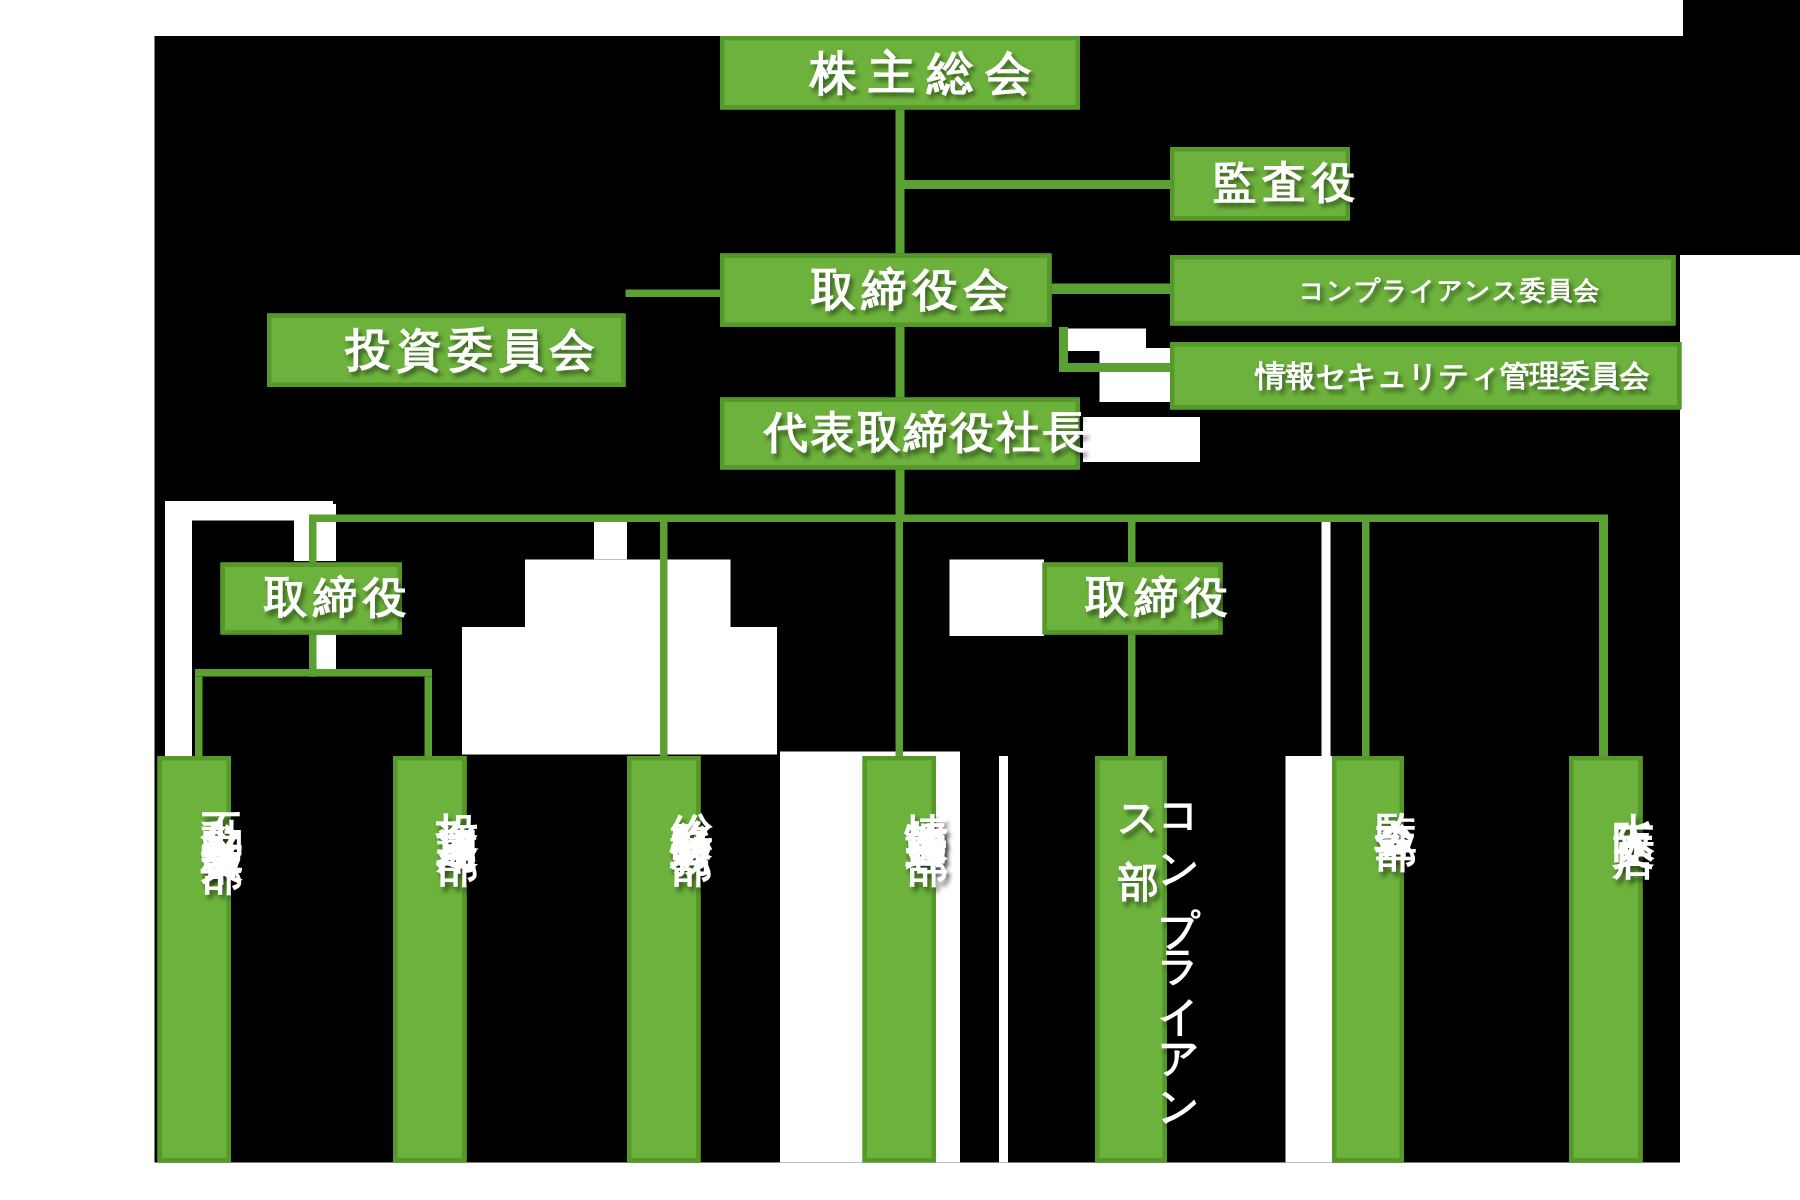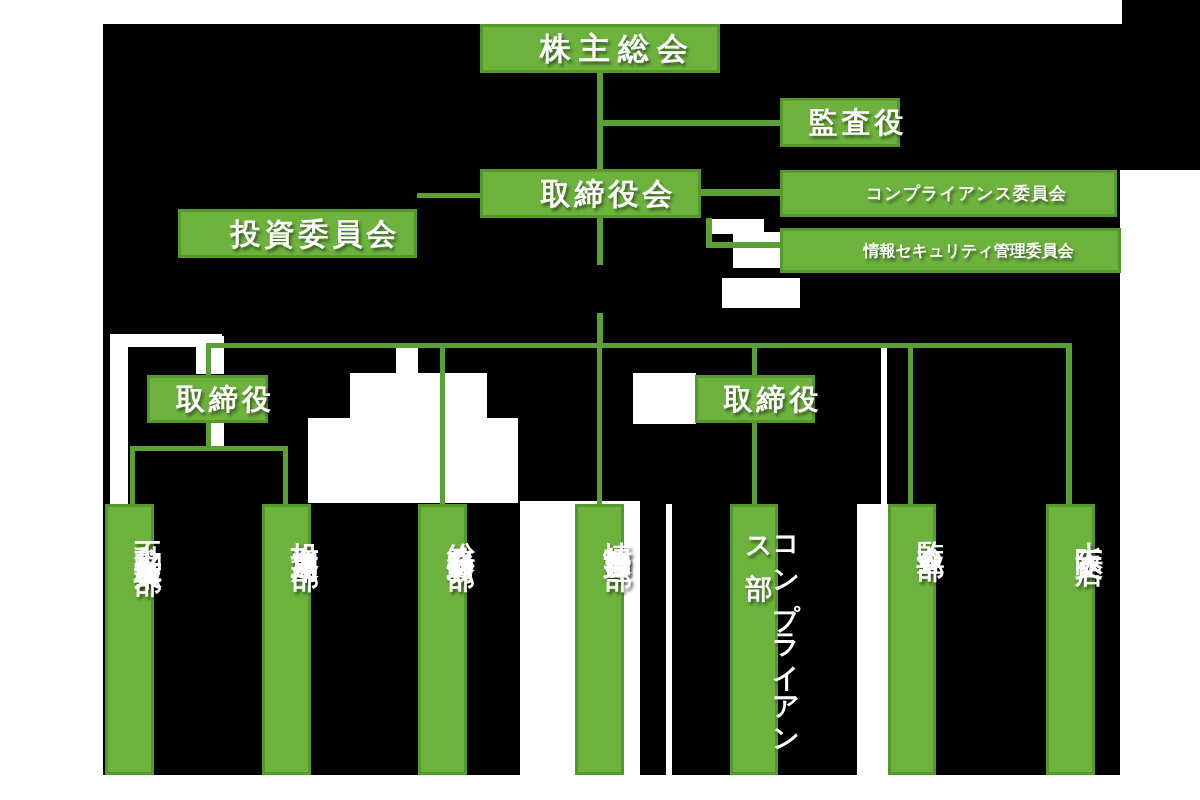--- a/index.html
+++ b/index.html
@@ -82,21 +82,22 @@
     <div class="line" style="left: 597px; top: 348px; width: 5px; height: 156px;"></div>
     <div class="line" style="left: 752px; top: 348px; width: 5px; height: 27px;"></div>
     <div class="line" style="left: 752px; top: 423px; width: 5px; height: 81px;"></div>
     <div class="line" style="left: 908px; top: 348px; width: 5px; height: 156px;"></div>
     <div class="line" style="left: 1066px; top: 348px; width: 6px; height: 156px;"></div>
     <div class="node" style="left: 480px; top: 24px; width: 240px; height: 49px; font-size: 31px; letter-spacing: 8px;">株主総会</div>
     <div class="node" style="left: 780px; top: 98px; width: 120px; height: 49px; font-size: 29px; letter-spacing: 4px;">監査役</div>
     <div class="node" style="left: 178px; top: 169px; width: 239px; height: 49px; font-size: 30px; letter-spacing: 4px; margin-top: 40px;">投資委員会</div>
     <div class="node" style="left: 480px; top: 169px; width: 221px; height: 49px; font-size: 30px; letter-spacing: 4px;">取締役会</div>
     <div class="node" style="left: 780px; top: 170px; width: 337px; height: 47px; font-size: 17px; letter-spacing: 1px;">コンプライアンス委員会</div>
-    <div class="node" style="left: 780px; top: 228px; width: 341px; height: 45px; font-size: 16px; letter-spacing: 0px;">情報セキュリティ管理委員会</div>
+    <div class="node" style="left: 780px; top: 228px; width: 341px; height: 45px; font-size: 20px; letter-spacing: 0px;">情報セキュリティ管理委員会</div>
+    <div class="node" style="left: 480px; top: 265px; width: 240px; height: 48px; font-size: 29px; letter-spacing: 2px;">代表取締役社長</div>
     <div class="node" style="left: 147px; top: 375px; width: 121px; height: 48px; font-size: 29px; letter-spacing: 4px;">取締役</div>
     <div class="node" style="left: 695px; top: 375px; width: 120px; height: 48px; font-size: 29px; letter-spacing: 4px;">取締役</div>
     <div class="node vert" style="left: 105px; top: 504px; width: 49px; height: 271px; font-size: 28px; letter-spacing: 5px;">不動産営業部</div>
     <div class="node vert" style="left: 262px; top: 504px; width: 49px; height: 271px; font-size: 28px; letter-spacing: 5px;">投資運用部</div>
     <div class="node vert" style="left: 418px; top: 504px; width: 49px; height: 271px; font-size: 28px; letter-spacing: 5px;">総務財務部</div>
     <div class="node vert" style="left: 575px; top: 504px; width: 49px; height: 271px; font-size: 28px; letter-spacing: 5px;">情報管理部</div>
     <div class="node vert" style="left: 730px; top: 504px; width: 48px; height: 271px; font-size: 27px; letter-spacing: 1px;">コンプライアンス部</div>
     <div class="node vert" style="left: 888px; top: 504px; width: 48px; height: 271px; font-size: 28px; letter-spacing: 5px;">監査部</div>
     <div class="node vert" style="left: 1046px; top: 504px; width: 49px; height: 271px; font-size: 28px; letter-spacing: 5px;">大阪支店</div>
   </div>

